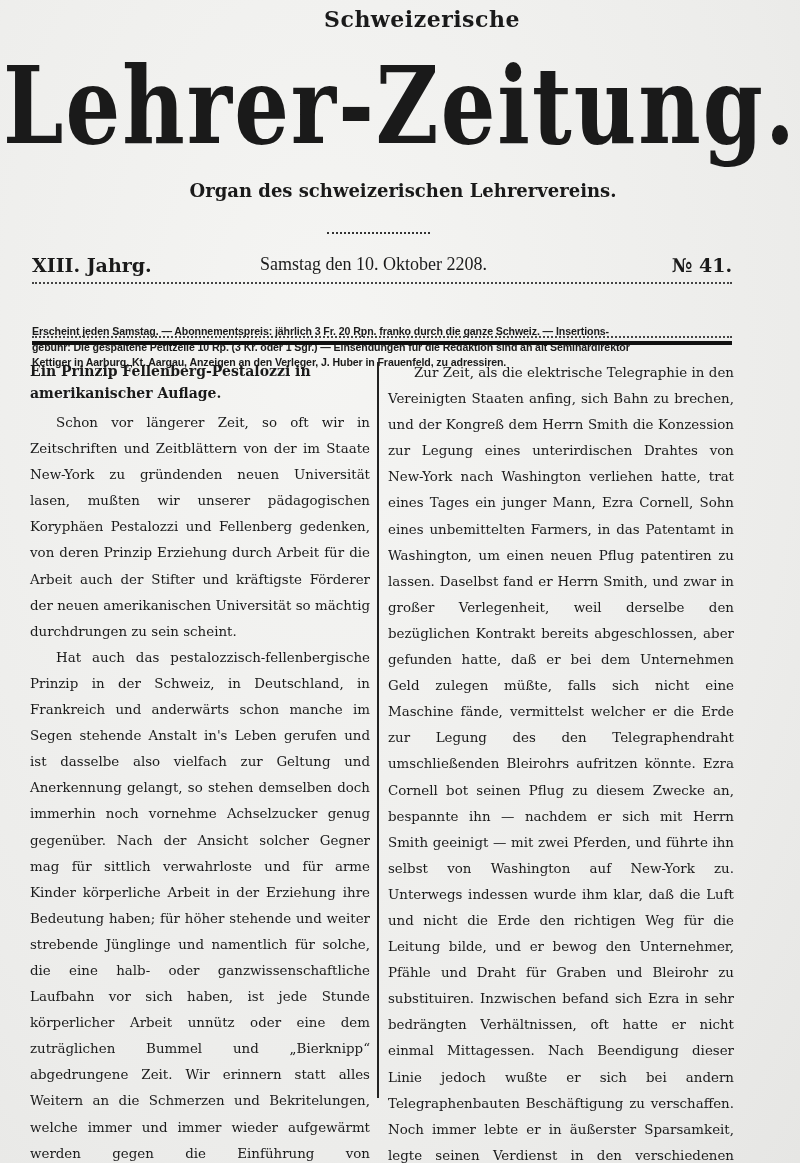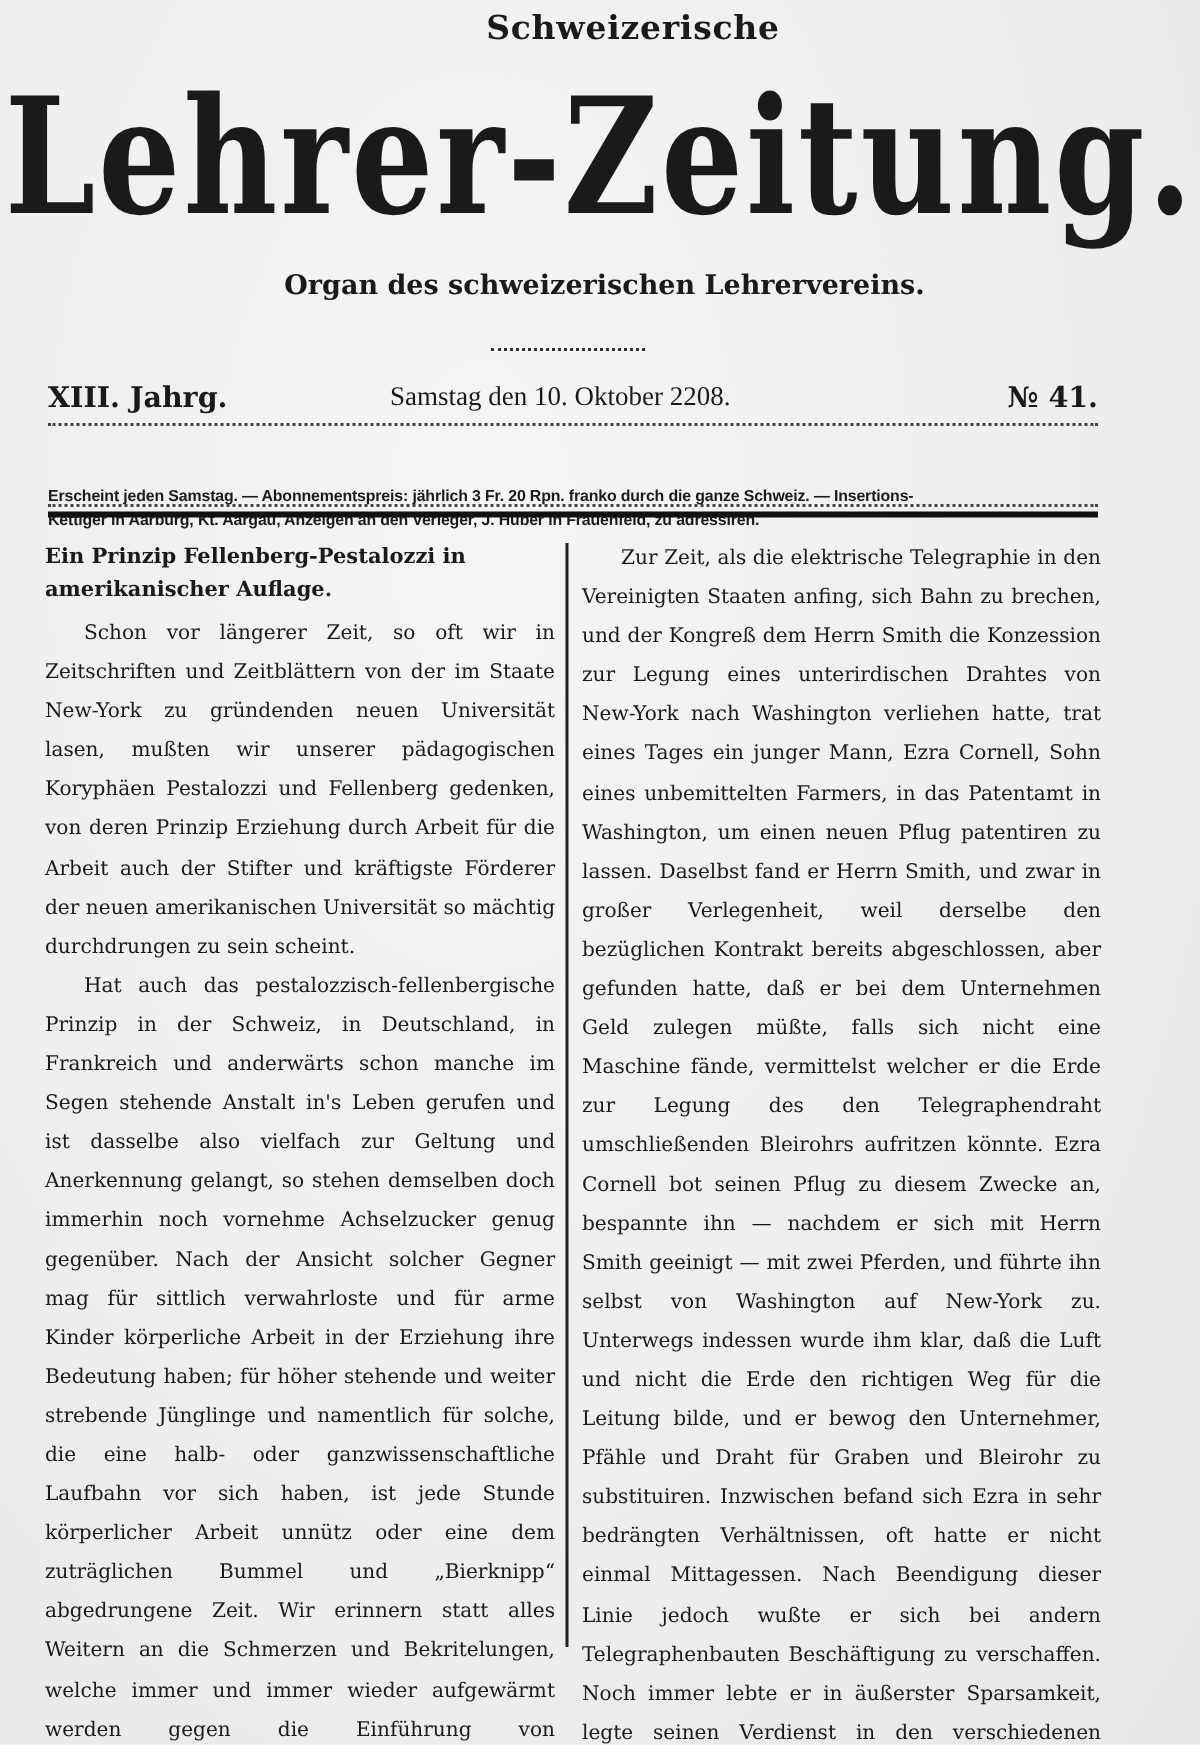--- a/index.html
+++ b/index.html
@@ -48,20 +48,21 @@
   <div class="dateline">
     <span class="vol">XIII. Jahrg.</span>
     <span class="date">Samstag den 10. Oktober 2208.</span>
     <span class="num">№ 41.</span>
   </div>
 
   <div class="rule-wavy" style="top:282px;"></div>
 
   <div class="notice">
     <p>Erscheint jeden Samstag. — Abonnementspreis: jährlich 3 Fr. 20 Rpn. franko durch die ganze Schweiz. — Insertions-</p>
+    <p>gebühr: Die gespaltene Petitzeile 10 Rp. (3 Kr. oder 1 Sgr.) — Einsendungen für die Redaktion sind an alt Seminardirektor</p>
     <p class="center">Kettiger in Aarburg, Kt. Aargau, Anzeigen an den Verleger, J. Huber in Frauenfeld, zu adressiren.</p>
   </div>
 
   <div class="rule-wavy" style="top:336px;"></div>
   <div class="rule-thick" style="top:341px;"></div>
 
   <div class="col col-left">
     <p class="headline">Ein Prinzip Fellenberg-Pestalozzi in amerikanischer Auflage.</p>
     <p class="indent">Schon vor längerer Zeit, so oft wir in Zeitschriften und Zeitblättern von der im Staate New-York zu gründenden neuen Universität lasen, mußten wir unserer pädagogischen Koryphäen Pestalozzi und Fellenberg gedenken, von deren Prinzip Erziehung durch Arbeit für die Arbeit auch der Stifter und kräftigste Förderer der neuen amerikanischen Universität so mächtig durchdrungen zu sein scheint.</p>
     <p class="indent">Hat auch das pestalozzisch-fellenbergische Prinzip in der Schweiz, in Deutschland, in Frankreich und anderwärts schon manche im Segen stehende Anstalt in's Leben gerufen und ist dasselbe also vielfach zur Geltung und Anerkennung gelangt, so stehen demselben doch immerhin noch vornehme Achselzucker genug gegenüber. Nach der Ansicht solcher Gegner mag für sittlich verwahrloste und für arme Kinder körperliche Arbeit in der Erziehung ihre Bedeutung haben; für höher stehende und weiter strebende Jünglinge und namentlich für solche, die eine halb- oder ganzwissenschaftliche Laufbahn vor sich haben, ist jede Stunde körperlicher Arbeit unnütz oder eine dem zuträglichen Bummel und „Bierknipp“ abgedrungene Zeit. Wir erinnern statt alles Weitern an die Schmerzen und Bekritelungen, welche immer und immer wieder aufgewärmt werden gegen die Einführung von landwirthschaftlichen Arbeiten an den Seminarien.</p>

